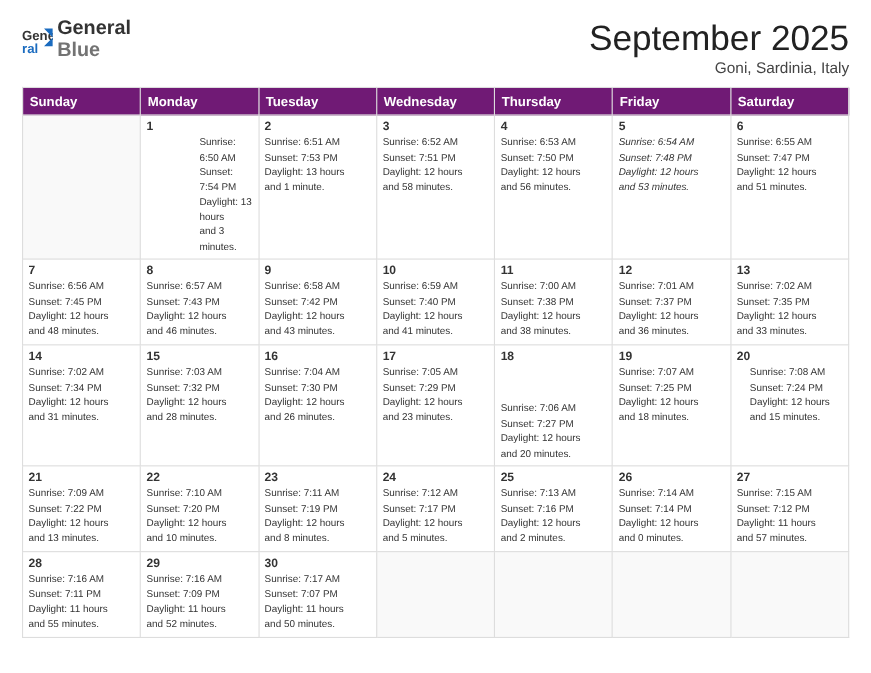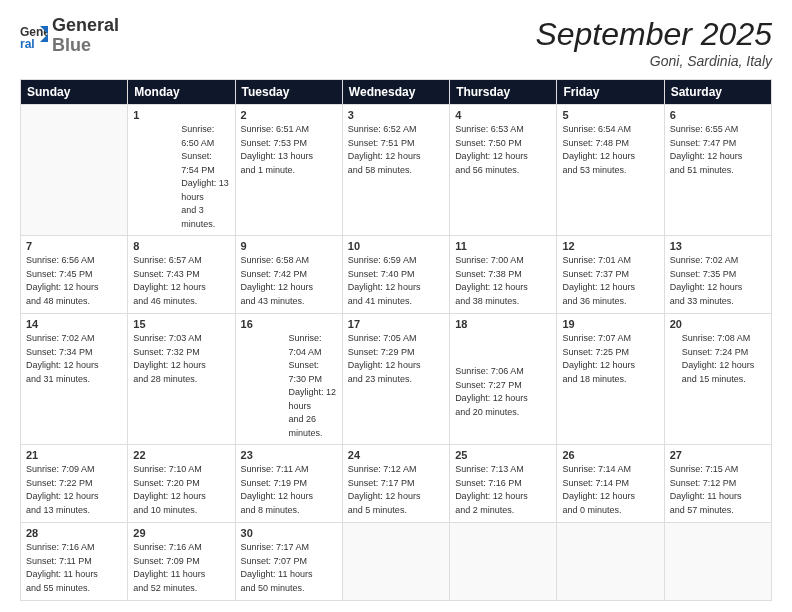--- a/index.html
+++ b/index.html
@@ -33,38 +33,37 @@
       line-height: 1.1;
     }
     .logo-general { color: #333; }
     .logo-blue { color: #737373; }
     .logo-icon {
       width: 28px;
       height: 28px;
     }
     .title-block {
       text-align: right;
-      font-style: italic;
     }
     .month-title {
       font-size: 32px;
       font-weight: normal;
       color: #222;
     }
     .location {
       font-size: 14px;
       color: #444;
     }
     table {
       width: 100%;
       border-collapse: collapse;
       table-layout: fixed;
     }
     thead tr th {
-      background-color: #0f172a;
+      background-color: #701a75;
       color: #fff;
       font-size: 12px;
       font-weight: bold;
       padding: 5px 6px;
       text-align: left;
       border: 1px solid #ddd;
     }
     tbody tr td {
       border: 1px solid #ddd;
       vertical-align: top;
@@ -150,21 +149,21 @@
           </td>
           <td>
             <span class="day-num">4</span>
             <div class="day-info" style="white-space: pre-line;">Sunrise: 6:53 AM
 Sunset: 7:50 PM
 Daylight: 12 hours
 and 56 minutes.</div>
           </td>
           <td>
             <span class="day-num">5</span>
-            <div class="day-info" style="white-space: pre-line;">Sunrise: 6:54 AM
+            <div class="day-info" style="white-space: pre-line; font-style: italic;">Sunrise: 6:54 AM
 Sunset: 7:48 PM
 Daylight: 12 hours
 and 53 minutes.</div>
           </td>
           <td>
             <span class="day-num">6</span>
             <div class="day-info" style="white-space: pre-line;">Sunrise: 6:55 AM
 Sunset: 7:47 PM
 Daylight: 12 hours
 and 51 minutes.</div>
@@ -231,21 +230,21 @@
           </td>
           <td>
             <span class="day-num">15</span>
             <div class="day-info" style="white-space: pre-line;">Sunrise: 7:03 AM
 Sunset: 7:32 PM
 Daylight: 12 hours
 and 28 minutes.</div>
           </td>
           <td>
             <span class="day-num">16</span>
-            <div class="day-info" style="white-space: pre-line; margin-left: 48px;">Sunrise: 7:04 AM
+            <div class="day-info" style="white-space: pre-line;">Sunrise: 7:04 AM
 Sunset: 7:30 PM
 Daylight: 12 hours
 and 26 minutes.</div>
           </td>
           <td>
             <span class="day-num">17</span>
             <div class="day-info" style="white-space: pre-line;">Sunrise: 7:05 AM
 Sunset: 7:29 PM
 Daylight: 12 hours
 and 23 minutes.</div>

